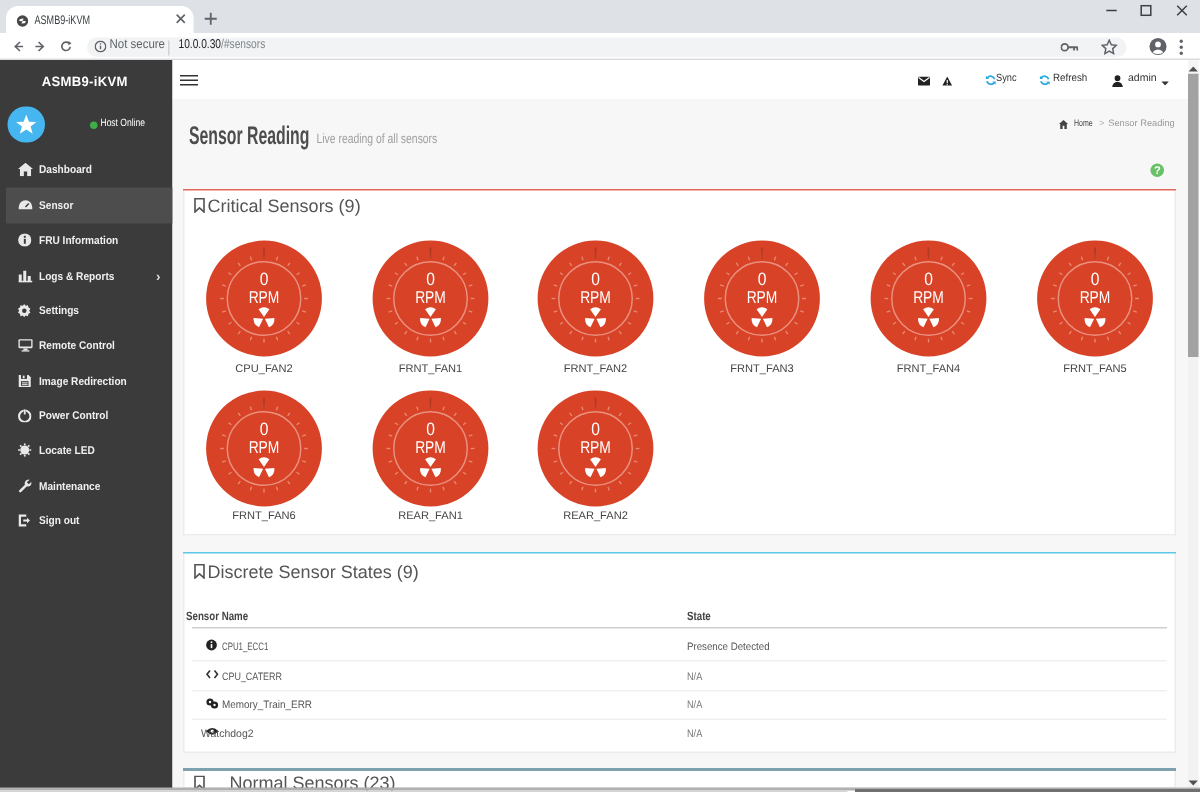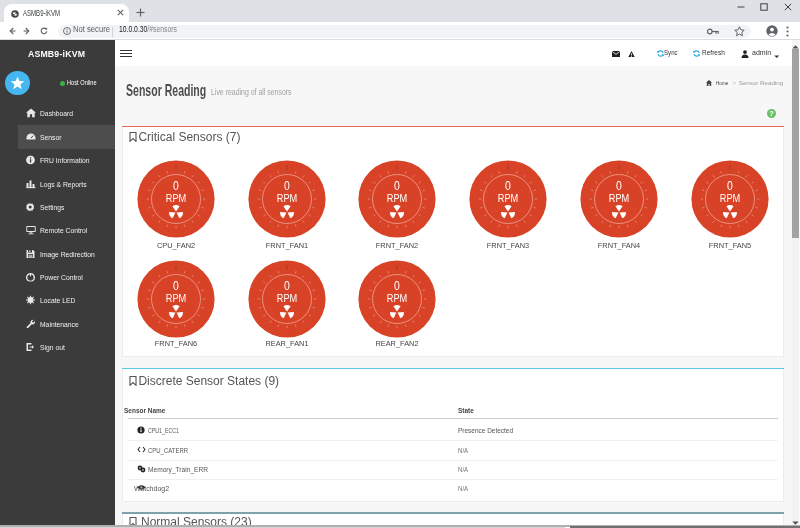--- a/index.html
+++ b/index.html
@@ -10,21 +10,21 @@
 #tabtitle { position:absolute; left:23px; top:7.9px; font-size:8.3px; color:#3c4043; }
 #toolbar { position:absolute; left:0; top:22px; width:800px; height:18px; background:#fff; }
 #tbline { position:absolute; left:0; top:39.1px; width:800px; height:0.9px; background:#dadce0; }
 #omnibox { position:absolute; left:57.5px; top:24.6px; width:693.5px; height:13.9px; border-radius:7px; background:#f1f3f4; }
 .obtxt { position:absolute; top:24px; font-size:8.5px; color:#5f6368; }
 #sidebar { position:absolute; left:0; top:40px; width:114.5px; height:485.6px; background:#3b3b3b; }
 #sbtitle { position:absolute; left:0; top:48.6px; width:114px; text-align:center; font-size:9px; font-weight:bold; color:#fff; letter-spacing:0.2px; }
 #avatar { position:absolute; left:5.4px; top:70.8px; width:24.4px; height:24.4px; border-radius:50%; background:#45b6f0; }
 #hostdot { position:absolute; left:59.5px; top:80.9px; width:5px; height:5px; border-radius:50%; background:#3fae49; }
 #hosttxt { position:absolute; left:66.5px; top:79.2px; font-size:7px; color:#fff; }
-.mi { position:absolute; left:18px; width:112px; height:23.35px; }
+.mi { position:absolute; left:4px; width:112px; height:23.35px;font-weight:bold; }
 .mi.active { background:#4d4d4d; }
 .mic { position:absolute; left:8px; top:50%; transform:translateY(-50%); line-height:0; }
 .ml { position:absolute; left:21.5px; top:50%; transform:translateY(-50%); font-size:7.5px; color:#f0f0f0; white-space:nowrap; }
 .chev { position:absolute; right:9px; top:50%; transform:translateY(-50%); font-size:9px; color:#ddd; }
 #navbar { position:absolute; left:114.5px; top:40px; width:685.5px; height:25.6px; background:#fff; }
 .hbar { position:absolute; left:120px; width:11.6px; height:1.3px; background:#333; }
 .nbico { position:absolute; line-height:0; }
 .nbtxt { position:absolute; font-size:7px; color:#333; }
 #content { position:absolute; left:114.5px; top:65.6px; width:685.5px; height:459.9px; background:#f7f7f7; }
 #h1 { position:absolute; left:126px; top:80.8px; font-size:17px; font-weight:bold; color:#4d4d4d; }
@@ -262,21 +262,21 @@
 <div class="bc" style="left:716.3px;color:#444"><span class="sx" style="transform:scaleX(0.75)">Home</span></div>
 <div class="bc" style="left:732.6px;color:#b5b5b5">&gt;</div>
 <div class="bc" style="left:738.8px;color:#999">Sensor Reading</div>
 <div id="help">?</div>
 
 <div class="panel" style="top:126.7px;height:230.1px"></div>
 <div class="abs" style="left:122px;top:125.5px;width:661.5px;height:1.5px;background:#e5685a"></div>
 <div class="pbm" style="left:128.8px;top:131.7px"><svg width="8" height="10" viewBox="0 0 8 10" style="">
       <path d="M1 0.5 L7 0.5 L7 9.3 L4 6.6 L1 9.3 Z" fill="none" stroke="#555" stroke-width="1.1"></path>
     </svg></div>
-<div class="phead" style="left:138.4px;top:129.6px">Critical Sensors (7)</div>
+<div class="phead" style="left:138.4px;top:129.6px">Critical Sensors (9)</div>
 <div class="gg" style="left:137px;top:159.6px"><svg width="78" height="78" viewBox="0 0 78 78">
       <circle cx="39" cy="39" r="38.6" fill="#d84226"></circle>
       <circle cx="39" cy="39" r="24.5" fill="none" stroke="rgba(255,240,235,0.45)" stroke-width="1"></circle>
       <line x1="39.0" y1="12.2" x2="39.0" y2="9.7" stroke="rgba(255,235,228,0.42)" stroke-width="0.9"></line>
       <line x1="47.3" y1="13.5" x2="48.1" y2="11.1" stroke="rgba(255,235,228,0.42)" stroke-width="0.9"></line>
       <line x1="54.8" y1="17.3" x2="56.2" y2="15.3" stroke="rgba(255,235,228,0.42)" stroke-width="0.9"></line>
       <line x1="60.7" y1="23.2" x2="62.7" y2="21.8" stroke="rgba(255,235,228,0.42)" stroke-width="0.9"></line>
       <line x1="64.5" y1="30.7" x2="66.9" y2="29.9" stroke="rgba(255,235,228,0.42)" stroke-width="0.9"></line>
       <line x1="65.8" y1="39.0" x2="68.3" y2="39.0" stroke="rgba(255,235,228,0.42)" stroke-width="0.9"></line>
       <line x1="64.5" y1="47.3" x2="66.9" y2="48.1" stroke="rgba(255,235,228,0.42)" stroke-width="0.9"></line>
@@ -606,21 +606,21 @@
     </svg></div>
 <div class="tname" style="left:134px;top:484.2px"><span class="sx" style="transform:scaleX(0.97)">Watchdog2</span></div>
 <div class="tname" style="left:458px;top:484.2px;color:#777"><span class="sx" style="transform:scaleX(0.85)">N/A</span></div>
 <div class="hline" style="left:127.5px;top:478.9px;width:650px;background:#f0f0f0"></div>
 
 <div class="panel" style="top:513.5px;height:12px"></div>
 <div class="abs" style="left:122px;top:511.5px;width:661.5px;height:2px;background:#7fa1ae"></div>
 <div class="pbm" style="left:128.8px;top:517.4px"><svg width="8" height="10" viewBox="0 0 8 10" style="">
       <path d="M1 0.5 L7 0.5 L7 9.3 L4 6.6 L1 9.3 Z" fill="none" stroke="#555" stroke-width="1.1"></path>
     </svg></div>
-<div class="phead" style="left:141px;top:515.2px">Normal Sensors (23)</div>
+<div class="phead" style="left:153px;top:515.2px">Normal Sensors (23)</div>
 
 <div id="scroll"></div>
 <div class="abs" style="left:799px;top:40px;width:1px;height:485.6px;background:#fdfdfd"></div>
 <div id="thumb"></div>
 <div class="abs" style="left:792.2px;top:40px;width:6.8px;height:9px;background:#f5f5f5"></div>
 <div class="abs" style="left:792.3px;top:43.5px;line-height:0"><svg width="7" height="4" viewBox="0 0 7 4" style="">
       <path d="M3.5 0.3 L6.6 3.6 L0.4 3.6 Z" fill="#505050"></path>
     </svg></div>
 <div class="abs" style="left:792.3px;top:520px;line-height:0"><svg width="7" height="4" viewBox="0 0 7 4" style="">
       <path d="M3.5 3.7 L6.6 0.4 L0.4 0.4 Z" fill="#505050"></path>

